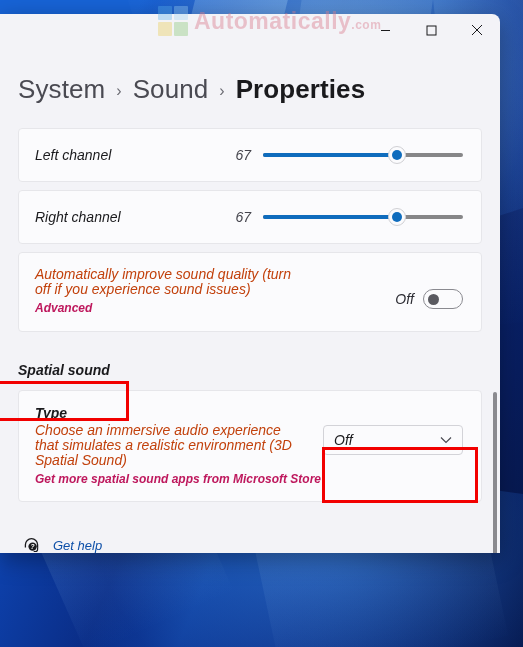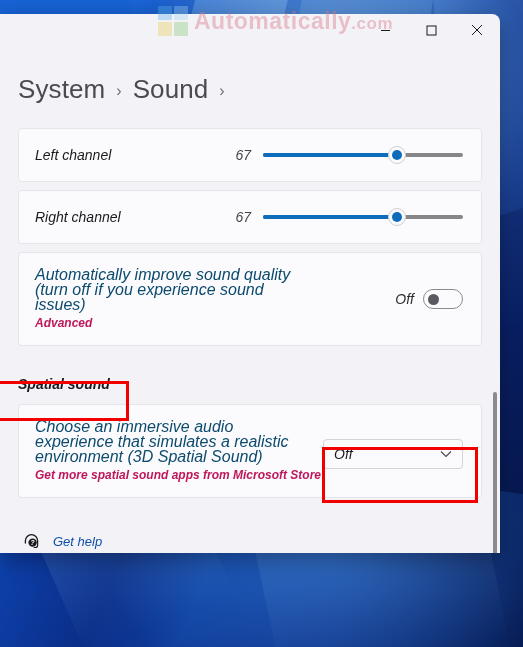--- a/index.html
+++ b/index.html
@@ -191,22 +191,22 @@
     min-height: 80px;
   }
   .enhance-text { flex: 1 1 auto; }
   .row-title {
     font-size: 14px;
     color: #1a1a1d;
     font-weight: 600;
     margin-bottom: 2px;
   }
   .row-desc {
-    font-size: 16px;
-    color: #0c4a6e;
+    font-size: 14px;
+    color: #c2410c;
     line-height: 15px;
     max-width: 262px;
   }
   .row-link {
     font-size: 12px;
     color: #be185d;
     font-weight: 600;
     margin-top: 4px;
     display: inline-block;
     cursor: default;
@@ -359,21 +359,21 @@
   #watermark .wm-logo i:nth-child(2) { background: #9fd2f0; }
   #watermark .wm-logo i:nth-child(3) { background: #e8c84a; }
   #watermark .wm-logo i:nth-child(4) { background: #7fc46a; }
   #watermark .wm-text {
     font-size: 23px;
     font-weight: 700;
     letter-spacing: .5px;
     color: #d97a8c;
     white-space: nowrap;
   }
-  #watermark .wm-text .wm-tld { font-size: 17px; }
+  #watermark .wm-text .wm-tld { font-size: 12px; }
 </style>
 </head>
 <body>
 
 <div id="desktop">
   <div class="bloom1"></div>
   <div class="bloom2"></div>
   <div class="shard s1"></div>
   <div class="shard s2"></div>
   <div class="shard s3"></div>
@@ -400,20 +400,21 @@
         <line x1="11" y1="1" x2="1" y2="11" stroke="#1a1a1d" stroke-width="1"></line>
       </svg>
     </button>
   </div>
 
   <div id="breadcrumb">
     <span class="crumb">System</span>
     <span class="crumb-sep">›</span>
     <span class="crumb">Sound</span>
     <span class="crumb-sep">›</span>
+    <span class="crumb current">Properties</span>
   </div>
 
   <div id="content-scroll">
 
     
     <div class="card slider-card">
       <span class="card-label">Left channel</span>
       <span class="slider-value">67</span>
       <div class="slider">
         <div class="track"></div>
@@ -446,20 +447,21 @@
         </div>
       </div>
     </div>
 
     
     <div class="section-header">Spatial sound</div>
 
     
     <div class="card type-card">
       <div class="type-text">
+        <div class="row-title">Type</div>
         <div class="row-desc">Choose an immersive audio experience that simulates a realistic environment (3D Spatial Sound)</div>
         <span class="row-link">Get more spatial sound apps from Microsoft Store</span>
       </div>
       <div class="dropdown">
         <span class="dd-value">Off</span>
         <span class="dd-chevron">
           <svg width="12" height="8" viewBox="0 0 12 8">
             <polyline points="1,1.5 6,6.5 11,1.5" fill="none" stroke="#4a4a52" stroke-width="1.2"></polyline>
           </svg>
         </span>

